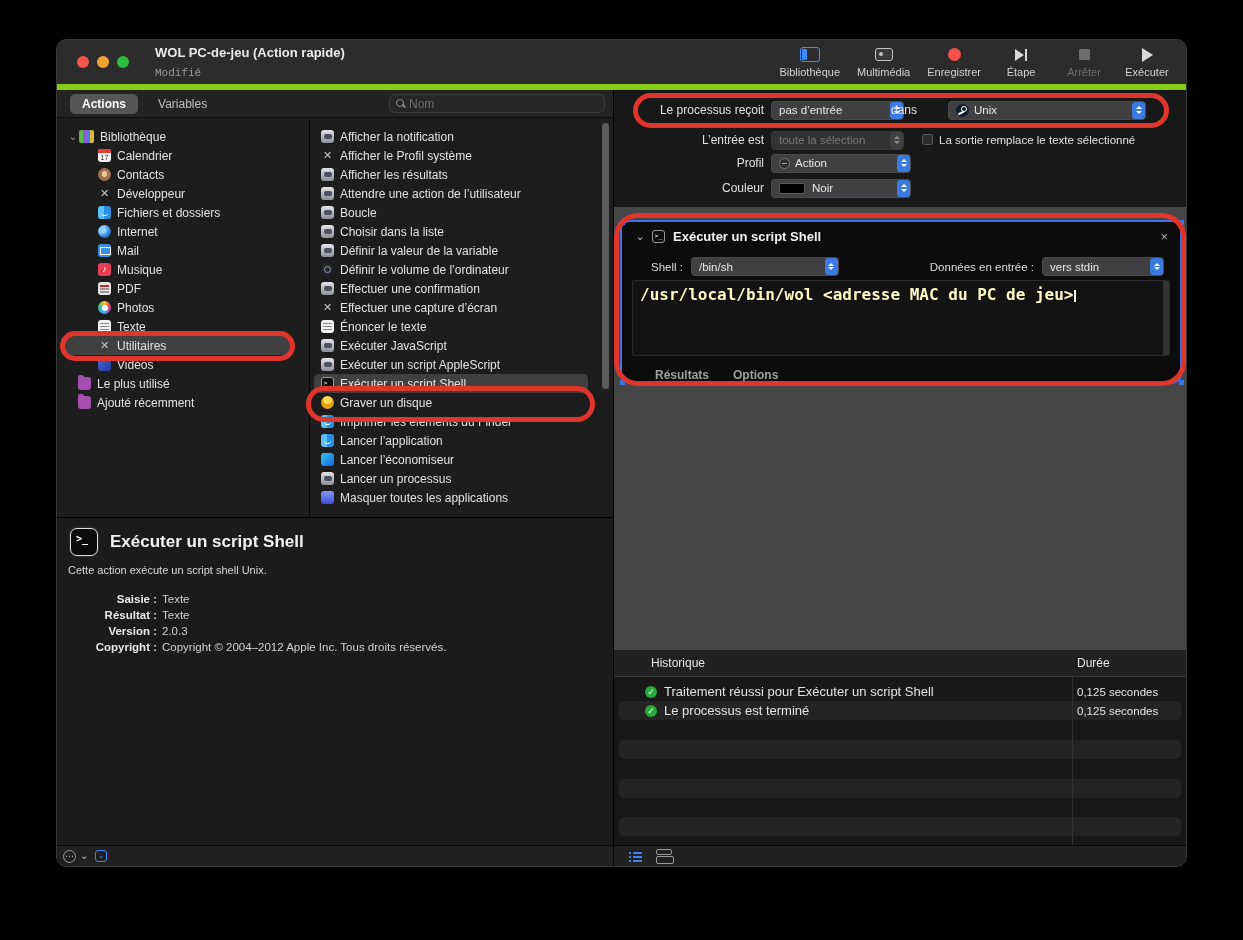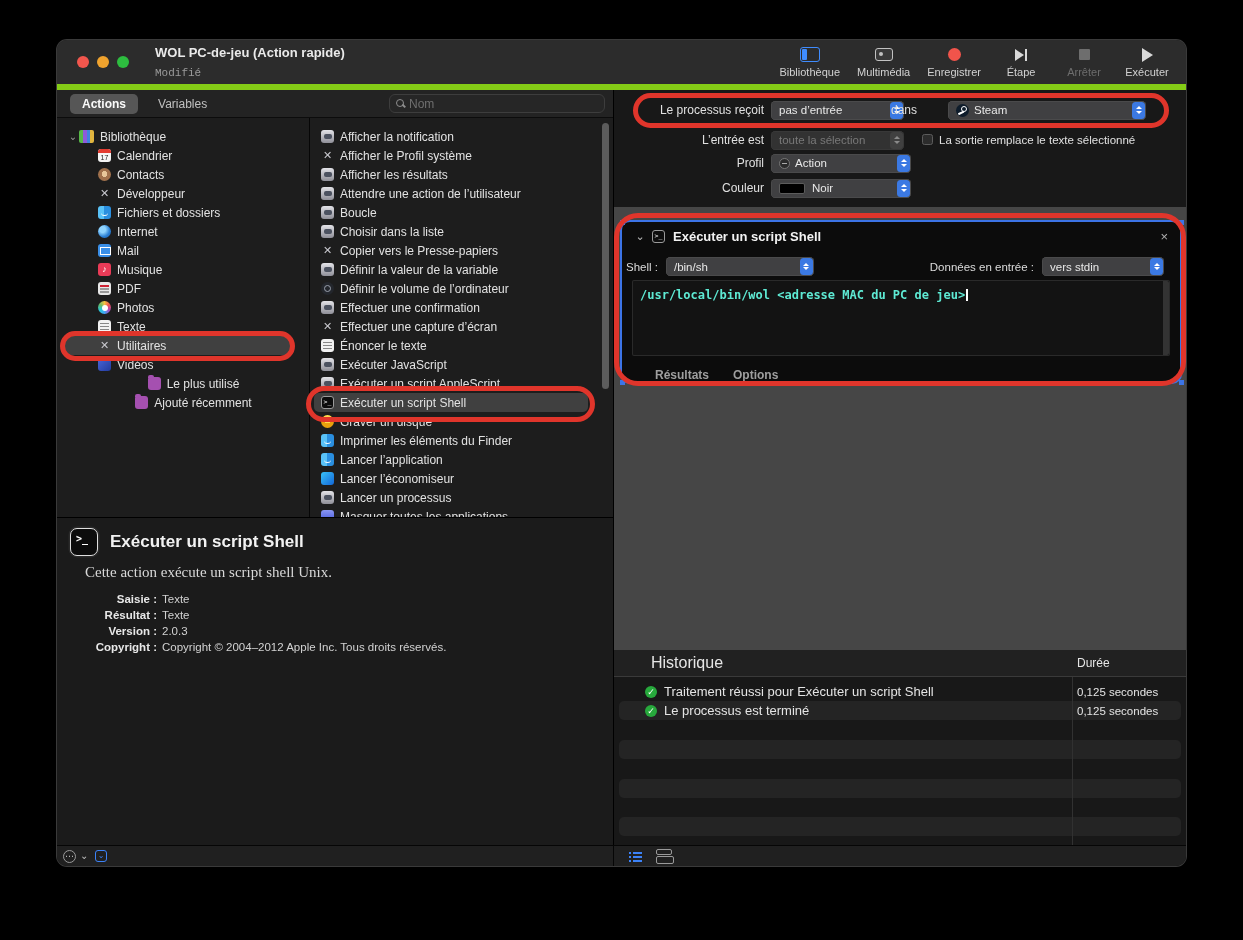--- a/index.html
+++ b/index.html
@@ -59,21 +59,21 @@
   #lists { height:399px; display:flex; background:#1d1d1d; }
   #sidebar { width:253px; border-right:1px solid #060606; padding-top:9px; }
   #actioncol { width:302px; padding-top:9px; position:relative; }
   .row { height:19px; display:flex; align-items:center; font-size:12px; color:#e2e2e2; white-space:nowrap; }
   .row .txt { margin-left:6px; }
   .chev { font-size:10px; color:#9a9a9a; width:12px; text-align:center; }
   .sel-row { background:#404040; border-radius:5px; }
   #sidebar .root { padding-left:10px; }
   #sidebar .child { padding-left:41px; }
   #sidebar .child.sel-row { margin:0 18px 0 7px; padding-left:34px; }
-  #sidebar .group { padding-left:21px;justify-content:center; }
+  #sidebar .group { padding-left:21px; }
   #actioncol .arow { padding-left:11px; }
   #actioncol .arow.sel-row { margin:0 24px 0 4px; padding-left:7px; }
   #vscroll { position:absolute; right:3px; top:5px; width:7px; height:266px; background:#5c5c5c; border-radius:4px; }
 
   
   .ic { width:13px; height:13px; border-radius:3px; flex:0 0 13px; position:relative; display:inline-block; }
   .ic-books { background:linear-gradient(90deg,#57b947 0 28%,#8e5bd9 28% 52%,#3f84e0 52% 76%,#e0b53f 76%); width:15px; flex-basis:15px; border-radius:2px; }
   .ic-cal { background:#f5f5f5; }
   .ic-cal::before { content:""; position:absolute; left:0; right:0; top:0; height:4px; background:#e33b30; border-radius:3px 3px 0 0; }
   .ic-cal::after { content:"17"; position:absolute; left:0; right:0; top:4px; font-size:7px; line-height:9px; color:#222; text-align:center; }
@@ -105,21 +105,21 @@
   .ic-burn { background:radial-gradient(circle at 50% 30%,#ffd84d 0 38%,#e8a00c 40%); border-radius:50%; }
   .ic-saver { background:linear-gradient(135deg,#39c2f7,#1266d8); }
   .ic-hide { background:linear-gradient(180deg,#8a96f2,#3b4fd8); }
 
   
   #descpanel { flex:1; background:#1b1b1b; border-top:1px solid #000; position:relative; }
   #desc-icon { position:absolute; left:13px; top:10px; width:28px; height:28px; background:#0c0c0c;
     border:1.5px solid #dfdfdf; border-radius:7px; box-shadow:0 0 0 1.5px #2a2a2a; }
   #desc-icon::after { content:">_"; position:absolute; left:5px; top:4px; color:#fff; font-size:10px; font-weight:bold; font-family:"DejaVu Sans Mono",monospace; }
   #desc-title { position:absolute; left:53px; top:14px; font-size:17px; font-weight:bold; color:#f2f2f2; }
-  #desc-text { position:absolute; left:28px; top:46px; font-size:15px; color:#d8d8d8;font-family:Liberation Serif, serif; }
+  #desc-text { position:absolute; left:11px; top:46px; font-size:11px; color:#d8d8d8; }
   #desc-fields { position:absolute; left:0; top:73px; width:100%; }
   .dfield { display:flex; font-size:11.5px; line-height:16px; }
   .dfield .dl { width:100px; text-align:right; font-weight:bold; color:#e8e8e8; }
   .dfield .dv { margin-left:5px; color:#d2d2d2; }
 
   
   #configpanel { position:absolute; left:0; top:0; width:100%; height:117px; background:#181818; }
   .cfgrow { position:absolute; left:0; width:100%; height:20px; display:flex; align-items:center; }
   .cfglabel { position:absolute; width:150px; text-align:right; font-size:12px; color:#e0e0e0; }
   .sel { position:absolute; height:19px; background:#404042; border-radius:4.5px; display:flex; align-items:center;
@@ -143,35 +143,35 @@
 
   
   #canvas { position:absolute; left:0; top:117px; width:100%; height:443px; background:#464646; }
   #card { position:absolute; left:8px; top:15px; width:558px; height:160px; background:#0c0c0c;
     border-radius:8px; box-shadow:0 0 0 2px #3c74e7; }
   .handle { position:absolute; width:5px; height:5px; background:#3c74e7; z-index:40; }
   #card-header { display:flex; align-items:center; height:28px; padding:0 12px 0 12px; }
   #card-header .chev { color:#b9b9b9; font-size:11px; margin-right:6px; }
   #card-title { font-size:13px; font-weight:bold; color:#f2f2f2; margin-left:8px; }
   #card-close { margin-left:auto; color:#b0b0b0; font-size:13px; }
-  #card-controls { display:flex; align-items:center; padding:6px 16px 0 4px; position:relative; height:27px; }
+  #card-controls { display:flex; align-items:center; padding:6px 16px 0 29px; position:relative; height:27px; }
   #card-controls .clabel { font-size:11.5px; color:#dcdcdc; }
   #script-area { position:absolute; left:10px; top:58px; width:538px; height:76px; background:#131313;
     border-radius:2px; box-shadow:inset 0 0 0 1px #2a2a2a; padding:5px 8px; }
-  #script-text { font-family:"DejaVu Sans Mono","Liberation Mono",monospace; font-size:12px; font-weight:bold; color:#5eead4; display:inline; }
+  #script-text { font-family:"DejaVu Sans Mono","Liberation Mono",monospace; font-size:16px; font-weight:bold; color:#fef9c3; display:inline; }
   .caret { display:inline-block; width:1.5px; height:12px; background:#fff; vertical-align:-2px; margin-left:1px; }
   #script-scroll { position:absolute; right:1px; top:1px; bottom:1px; width:6px; background:#333; border-radius:0 2px 2px 0; }
   #card-footer { position:absolute; left:33px; top:146px; display:flex; gap:24px; }
   #card-footer span { font-size:12px; font-weight:bold; color:#9f9f9f; }
 
   
   #history { position:absolute; left:0; top:560px; width:100%; height:195px; background:#181818; }
   #hist-header { height:27px; background:#212121; border-bottom:1px solid #3a3a3a; position:relative;
     display:flex; align-items:center; }
-  #hist-header .h1 { margin-left:37px; font-size:16px; color:#e6e6e6; }
+  #hist-header .h1 { margin-left:37px; font-size:12px; color:#e6e6e6; }
   #hist-header .h2 { position:absolute; left:463px; font-size:12px; color:#e6e6e6; }
   #hist-coldiv { position:absolute; left:458px; top:0; bottom:0; width:1px; background:#313131; }
   .zebra { position:absolute; left:5px; right:5px; height:19px; background:#242424; border-radius:5px; }
   .hrow { position:absolute; left:0; width:100%; height:19px; display:flex; align-items:center; }
   .hrow .chk { margin-left:31px; width:12px; height:12px; border-radius:50%; background:#27a93c; color:#fff;
     font-size:9px; line-height:12px; text-align:center; font-weight:bold; flex:0 0 12px; }
   .hrow .htxt { margin-left:7px; font-size:13px; color:#e4e4e4; }
   .hrow .hdur { position:absolute; left:463px; font-size:11.5px; color:#e4e4e4; }
 
   
@@ -347,24 +347,20 @@
               </div>
             <div class="row arow">
                 <span class="ic ic-robot"></span>
                 <span class="txt">Boucle</span>
               </div>
             <div class="row arow">
                 <span class="ic ic-robot"></span>
                 <span class="txt">Choisir dans la liste</span>
               </div>
             <div class="row arow">
-                <span class="ic ic-x"></span>
-                <span class="txt">Copier vers le Presse-papiers</span>
-              </div>
-            <div class="row arow">
                 <span class="ic ic-robot"></span>
                 <span class="txt">Définir la valeur de la variable</span>
               </div>
             <div class="row arow">
                 <span class="ic ic-volume"></span>
                 <span class="txt">Définir le volume de l’ordinateur</span>
               </div>
             <div class="row arow">
                 <span class="ic ic-robot"></span>
                 <span class="txt">Effectuer une confirmation</span>
@@ -450,21 +446,21 @@
             <span class="sel" style="left:157px; width:133px">
               <span>pas d’entrée</span>
               <span class="cap">
                   <span class="up"></span>
                   <span class="dn"></span>
                 </span>
             </span>
             <span class="cfglabel" style="left:163px; width:140px">dans</span>
             <span class="sel" style="left:334px; width:198px">
               <span class="steam"></span>
-              <span>Steam</span>
+              <span>Unix</span>
               <span class="cap">
                   <span class="up"></span>
                   <span class="dn"></span>
                 </span>
             </span>
           </div>
           <div class="cfgrow" style="top:40px">
             <span class="cfglabel" style="left:0">L’entrée est</span>
             <span class="sel disabled" style="left:157px; width:133px">
               <span>toute la sélection</span>

